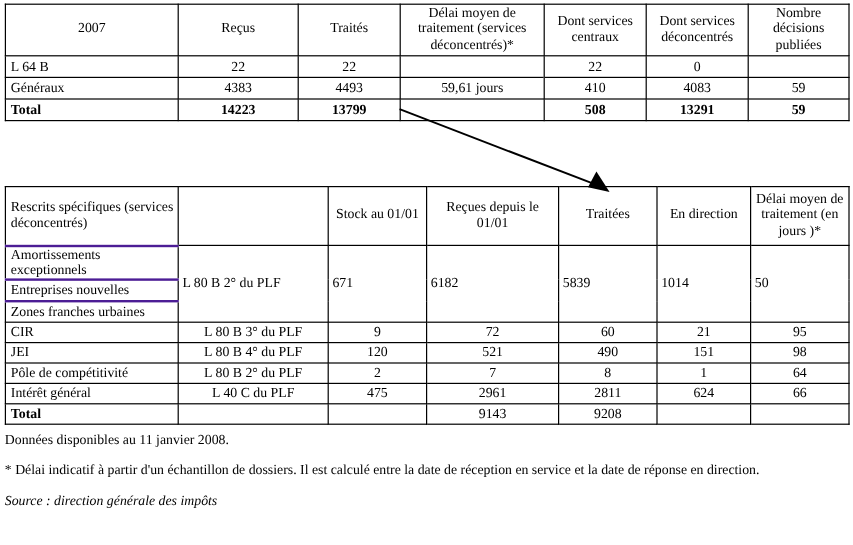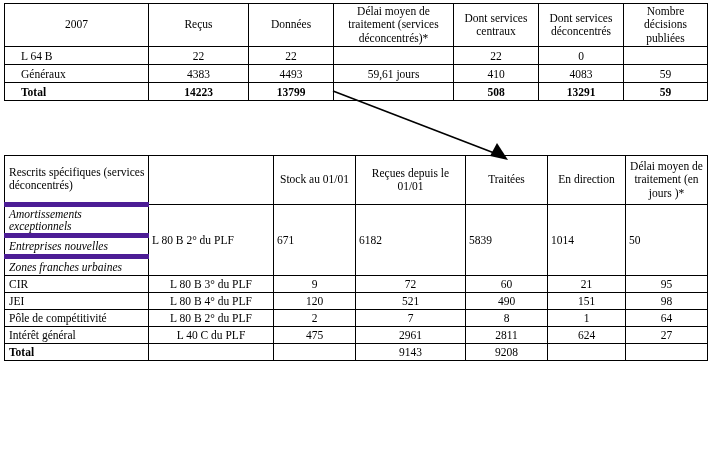--- a/index.html
+++ b/index.html
@@ -43,21 +43,21 @@
     height: 15px;
   }
   #table1 .hdr {
     text-align: center;
     vertical-align: middle;
     height: 40px;
     line-height: 1.15;
   }
   #table1 .lbl {
     text-align: left;
-    padding-left: 16px;
+    padding-left: 4px;
   }
   #table1 .num {
     text-align: center;
   }
   #table1 .tall {
     height: 25px;
   }
   #table1 .bold {
     font-weight: bold;
   }
@@ -95,22 +95,21 @@
   }
   #table2 .bold {
     font-weight: bold;
   }
   #table2 .merged {
     text-align: left;
     vertical-align: middle;
   }
   .grp-row td.grp-lbl {
     border-bottom: 1px solid #000;
-    border-top: 5px solid #4c1d95;
-    font-style: italic;
+    border-top: 2px solid #4c1d95;
   }
 
   
   .arrow-svg {
     position: absolute;
     left: 330px;
     top: 88px;
     pointer-events: none;
   }
 
@@ -143,21 +142,21 @@
       <col style="width:85px">
       <col style="width:120px">
       <col style="width:85px">
       <col style="width:85px">
       <col style="width:84px">
     </colgroup>
     <tbody>
       <tr>
         <td class="hdr">2007</td>
         <td class="hdr">Reçus</td>
-        <td class="hdr">Données</td>
+        <td class="hdr">Traités</td>
         <td class="hdr">Délai moyen de traitement (services déconcentrés)*</td>
         <td class="hdr">Dont services centraux</td>
         <td class="hdr">Dont services déconcentrés</td>
         <td class="hdr">Nombre décisions publiées</td>
       </tr>
       <tr>
         <td class="lbl">L 64 B</td>
         <td class="num">22</td>
         <td class="num">22</td>
         <td class="num nob-bottom"></td>
@@ -255,28 +254,33 @@
         <td class="num">1</td>
         <td class="num">64</td>
       </tr>
       <tr>
         <td class="lbl">Intérêt général</td>
         <td class="num">L 40 C du PLF</td>
         <td class="num">475</td>
         <td class="num">2961</td>
         <td class="num">2811</td>
         <td class="num">624</td>
-        <td class="num">27</td>
+        <td class="num">66</td>
       </tr>
       <tr>
         <td class="lbl bold">Total</td>
         <td class="num"></td>
         <td class="num"></td>
         <td class="num">9143</td>
         <td class="num">9208</td>
         <td class="num"></td>
         <td class="num"></td>
       </tr>
     </tbody>
   </table>
 
+  <div class="notes">
+    <p>Données disponibles au 11 janvier 2008.</p>
+    <p>* Délai indicatif à partir d'un échantillon de dossiers. Il est calculé entre la date de réception en service et la date de réponse en direction.</p>
+    <p class="src">Source : direction générale des impôts</p>
+  </div>
 
 </div>
 
 </body></html>

